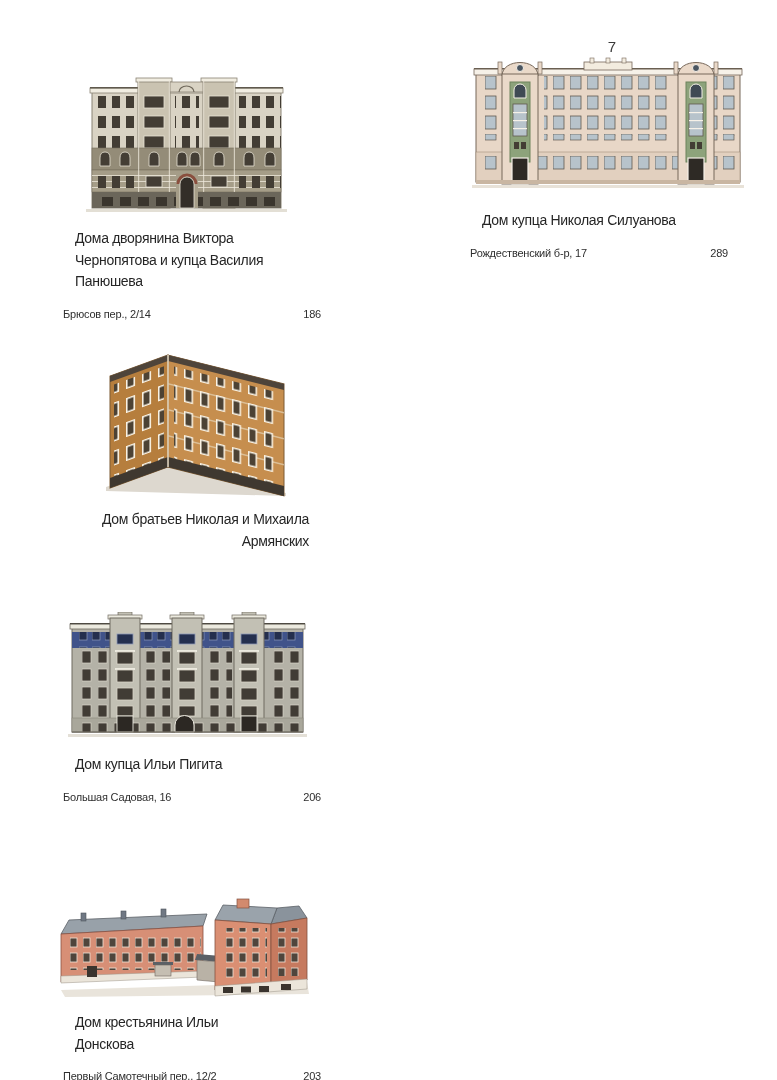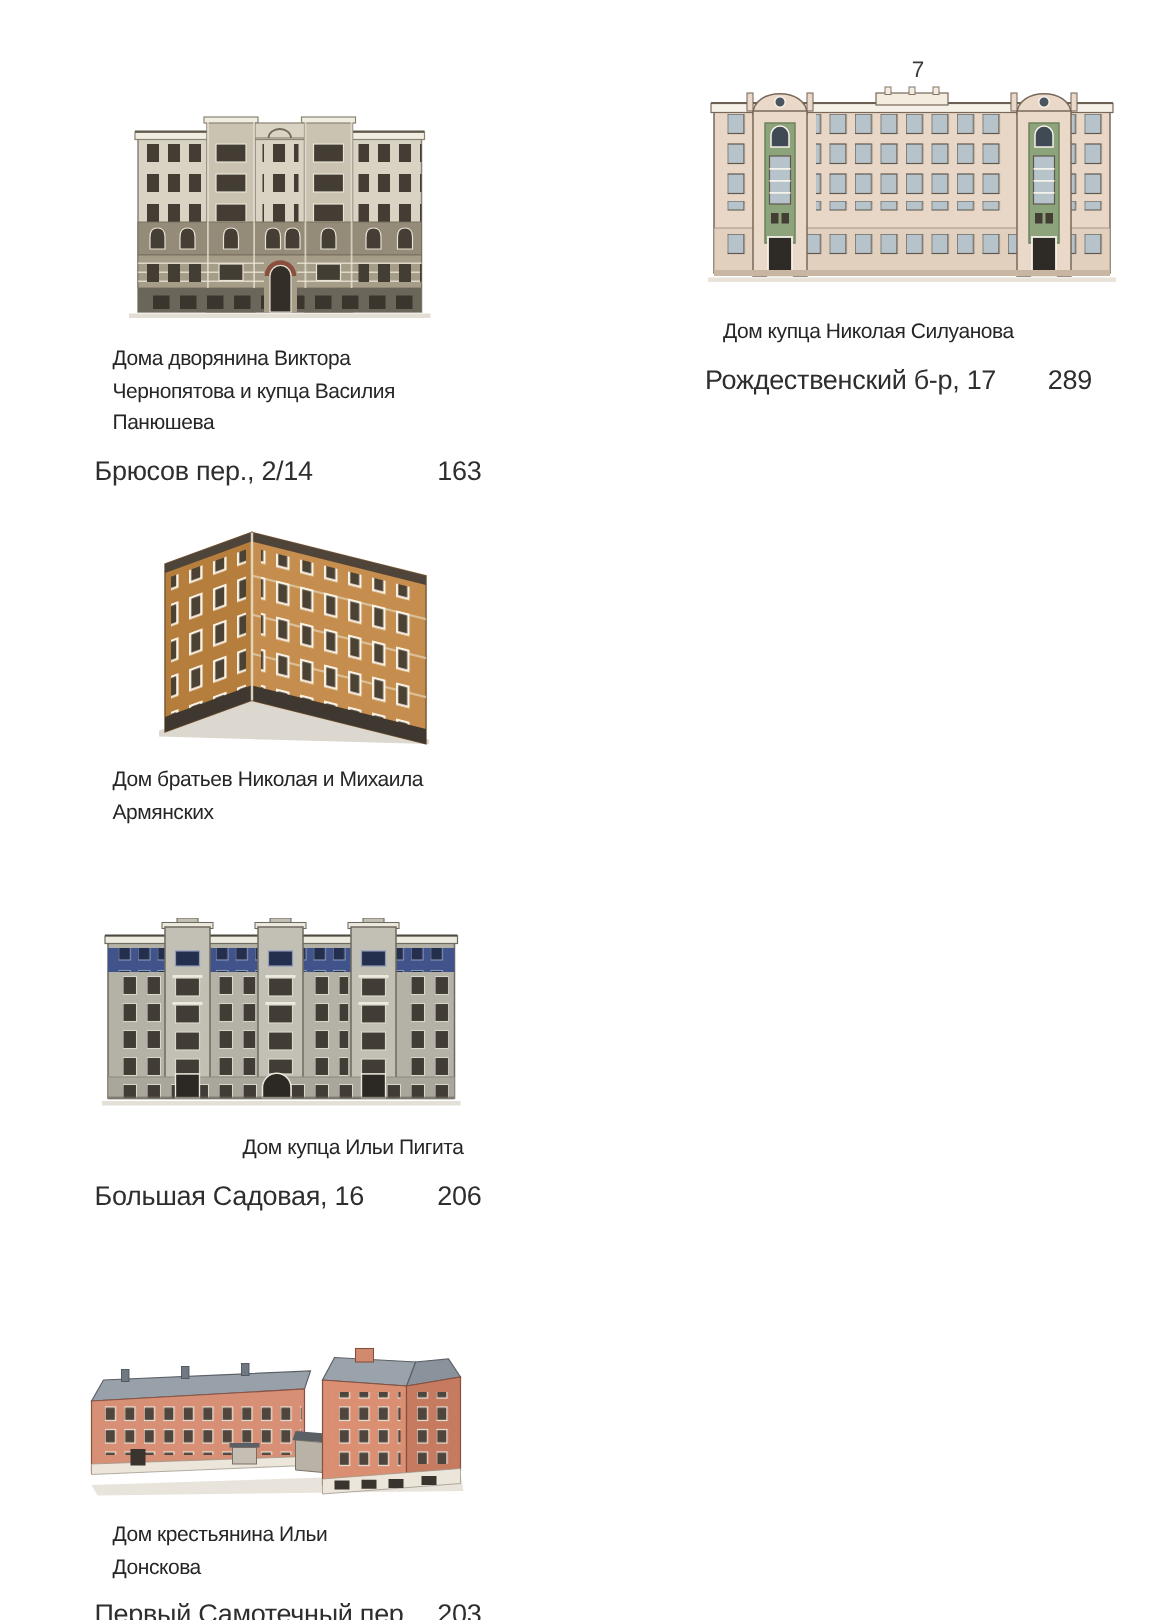--- a/index.html
+++ b/index.html
@@ -17,34 +17,34 @@
   }
   .entry{position:absolute;width:258px;}
   .entry figure{margin:0;padding:0;line-height:0;}
   .entry .title{
     font-size:14px;line-height:21.5px;letter-spacing:-0.3px;
     font-weight:400;color:#262626;margin:12px;
   }
   .entry .title.t-narrow{max-width:195px;}
   .entry .meta{
     display:flex;justify-content:space-between;align-items:baseline;
-    font-size:18px;line-height:19px;letter-spacing:-0.2px;color:#2e2e2e;margin-top:1px;
+    font-size:11px;line-height:19px;letter-spacing:-0.2px;color:#2e2e2e;margin-top:1px;
   }
   .e1{left:63px;top:72px;}
   .e1 figure{margin-left:21px;}
   .e1 .caption{margin-top:13px;}
   .e2{left:470px;top:52px;}
   .e2 figure{margin-left:-2px;}
   .e2 .caption{margin-top:18px;}
   .e3{left:63px;top:335px;}
   .e3 figure{margin-left:39px;}
-  .e3 .caption{margin-top:11px;}
+  .e3 .caption{margin-top:11px;text-align:right;}
   .e4{left:63px;top:612px;}
   .e4 figure{margin-left:3px;}
-  .e4 .caption{margin-top:14px;text-align:right;}
+  .e4 .caption{margin-top:14px;}
   .e5{left:63px;top:890px;}
   .e5 figure{margin-left:-6px;}
   .e5 .caption{margin-top:6px;}
 </style>
 </head>
 <body>
 
 <div class="page">
 
   <div class="page-number">7</div>
@@ -107,21 +107,21 @@
         <rect x="149.8" y="8" width="1.2" height="112" fill="#efeadd" opacity="0.7"></rect>
         <rect x="92" y="100" width="22" height="36" fill="#a59d88"></rect>
         <path d="M94,112 a9,9 0 0 1 18,0" fill="none" stroke="#8a4f3e" stroke-width="3"></path>
         <path d="M96,136 v-24 a7,7 0 0 1 14,0 v24 z" fill="#332e28" stroke="#e8e3d5" stroke-width="0.8"></path>
       </svg>
     </figure>
     <div class="caption">
       <p class="title">Дома дворянина Виктора Чернопятова и купца Василия Панюшева</p>
       <div class="meta">
         <span>Брюсов пер., 2/14</span>
-        <span>163</span>
+        <span>186</span>
       </div>
     </div>
   </section>
 
   <section class="entry e2">
     <figure>
       <svg width="280" height="140" viewBox="0 0 280 140">
         <defs>
           <pattern id="b2w" width="17" height="20" patternUnits="userSpaceOnUse">
             <rect x="0" y="4" width="11" height="13" fill="#b7c3cb" stroke="#5f584e" stroke-width="0.8"></rect>

